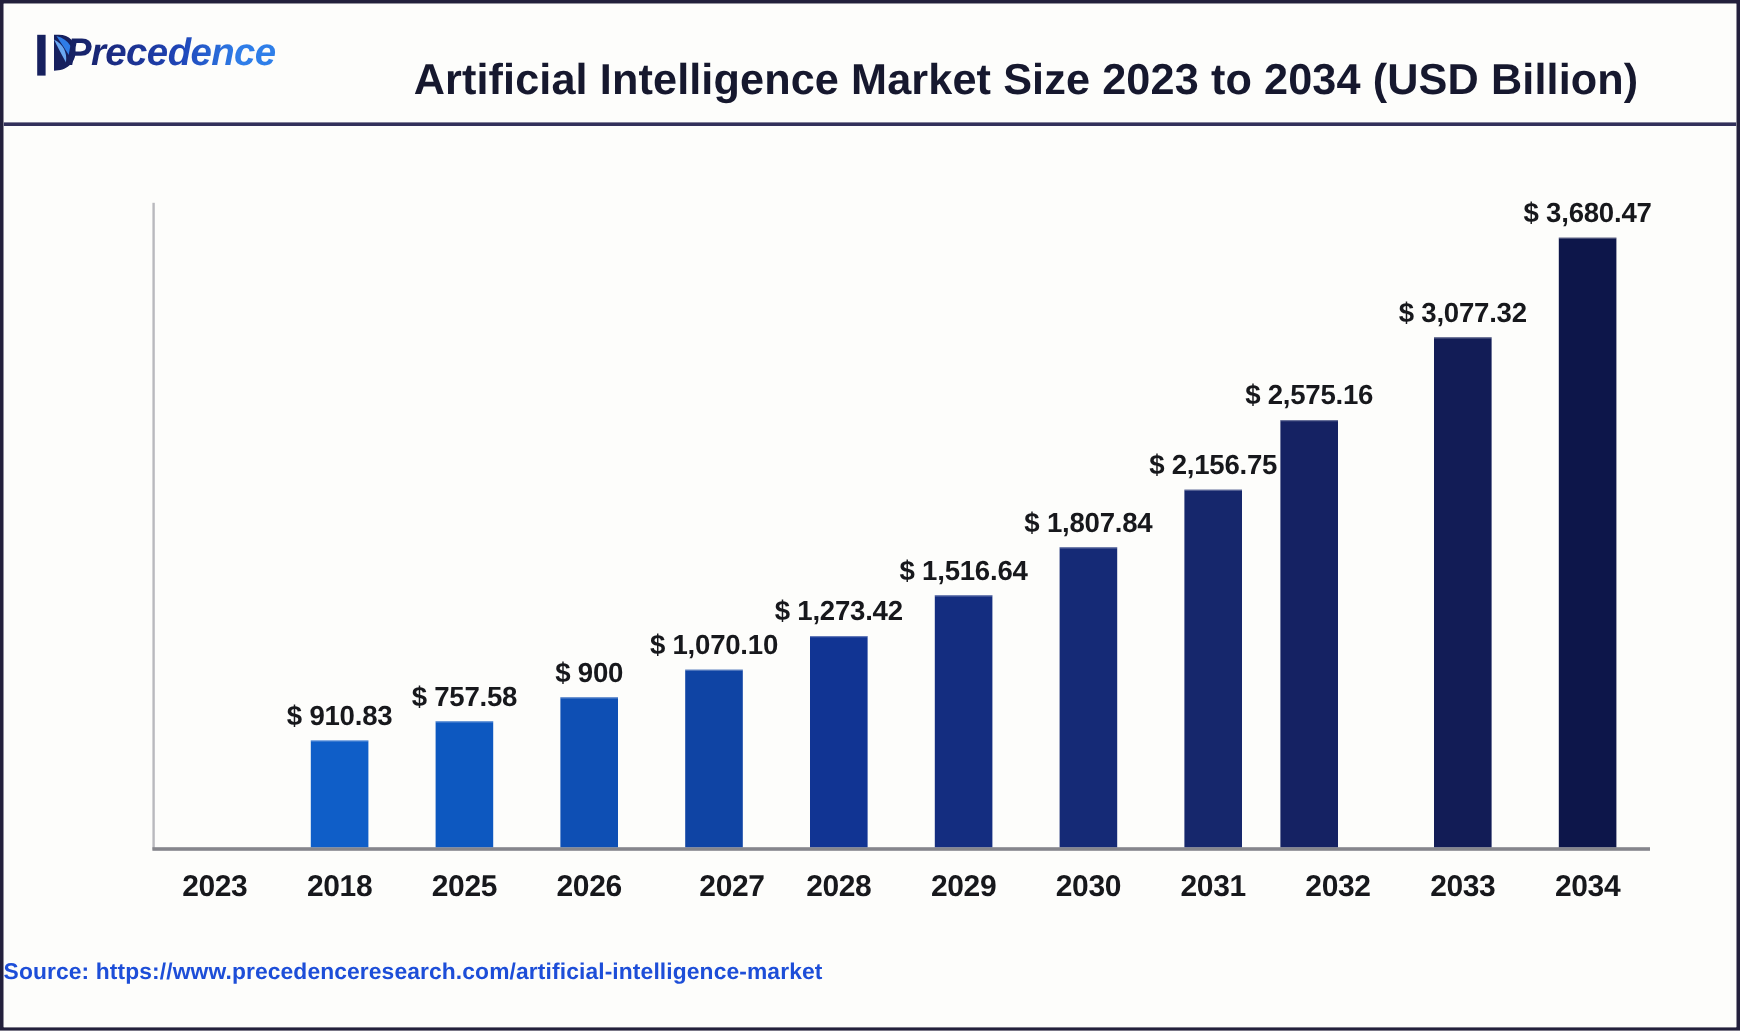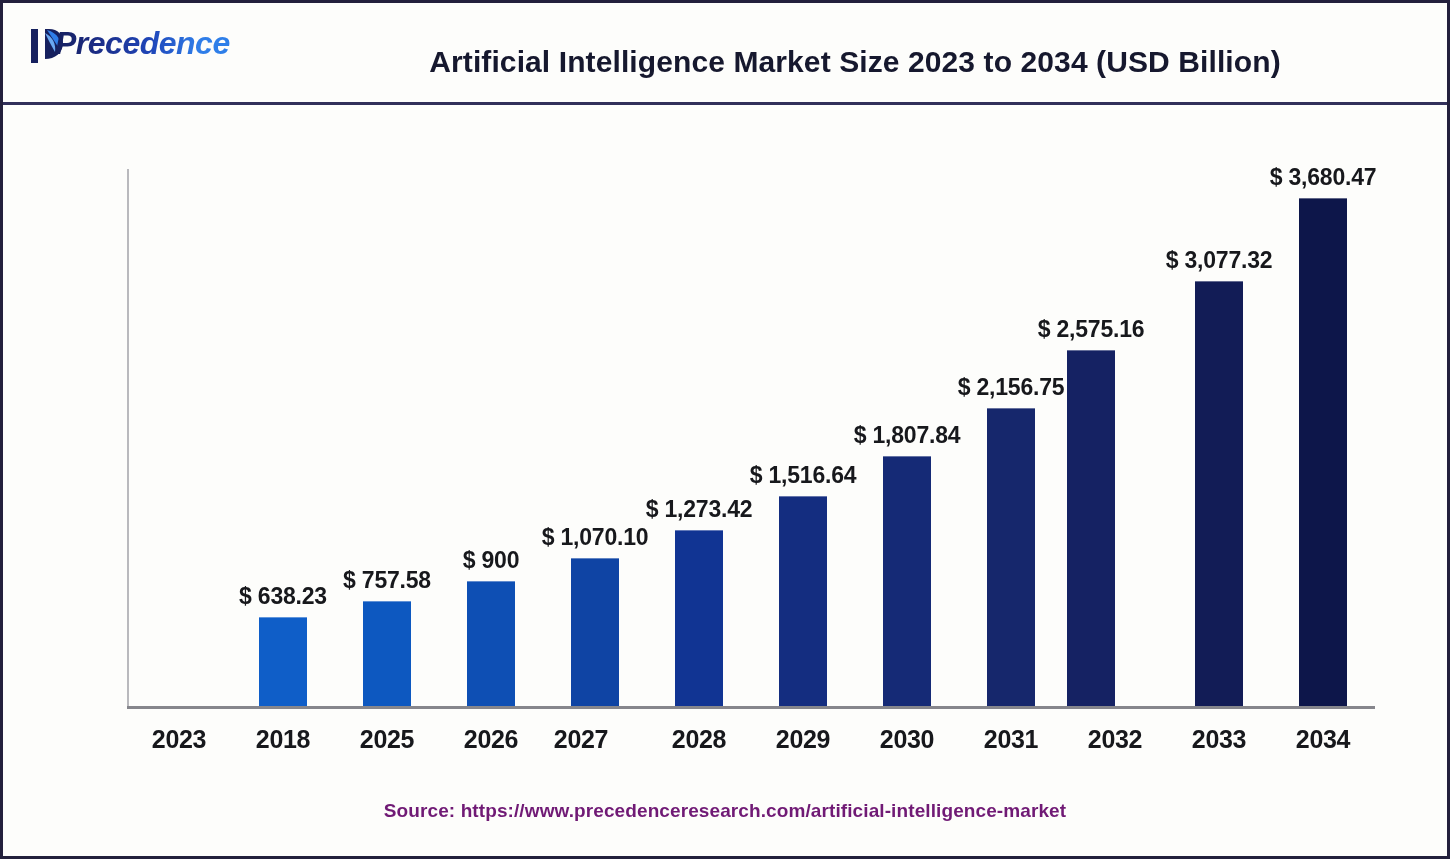--- a/index.html
+++ b/index.html
@@ -71,21 +71,21 @@
     color: #3c3c46;
     white-space: nowrap;
   }
 
   .chart-title {
     position: absolute;
     left: 300px;
     right: 40px;
     top: 42px;
     text-align: center;
-    font-size: 30px;
+    font-size: 36px;
     font-weight: 700;
     color: #16182e;
     letter-spacing: 0.1px;
     white-space: nowrap;
   }
 
   
   .plot {
     position: relative;
     height: 754px;
@@ -158,24 +158,23 @@
     font-weight: 700;
     color: #17181c;
     letter-spacing: -0.3px;
   }
 
   .source {
     position: absolute;
     left: 0;
     right: 0;
     top: 695px;
-    text-align: center;
     font-size: 19px;
     font-weight: 700;
-    color: #701a75;
+    color: #1d4ed8;
     letter-spacing: 0.1px;
   }
 </style>
 </head>
 <body>
 
 <div class="page">
 
   <div class="header">
 
@@ -194,21 +193,21 @@
     <div class="chart-title">Artificial Intelligence Market Size 2023 to 2034 (USD Billion)</div>
   </div>
 
   <div class="plot">
     <div class="y-axis"></div>
     <div class="x-axis"></div>
 
     <div class="bars" id="bars">
         <div class="bar-group" style="left: 104px;">
           <div class="bar" style="height: 88px; background: rgb(15, 94, 200);"></div>
-          <div class="bar-value" style="bottom: 96px;">$ 638.23</div>
+          <div class="bar-value" style="bottom: 96px;">$ 910.83</div>
         </div>
         <div class="bar-group" style="left: 208px;">
           <div class="bar" style="height: 104px; background: rgb(13, 88, 192);"></div>
           <div class="bar-value" style="bottom: 112px;">$ 757.58</div>
         </div>
         <div class="bar-group" style="left: 312px;">
           <div class="bar" style="height: 124px; background: rgb(14, 79, 180);"></div>
           <div class="bar-value" style="bottom: 132px;">$ 900</div>
         </div>
         <div class="bar-group" style="left: 416px;">
@@ -242,21 +241,21 @@
         <div class="bar-group" style="left: 1144px;">
           <div class="bar" style="height: 507px; background: rgb(13, 22, 74);"></div>
           <div class="bar-value" style="bottom: 515px;">$ 3,680.47</div>
         </div>
       </div>
     <div class="x-labels" id="xlabels">
         <div class="x-label" style="left: 0px;">2023</div>
         <div class="x-label" style="left: 104px;">2018</div>
         <div class="x-label" style="left: 208px;">2025</div>
         <div class="x-label" style="left: 312px;">2026</div>
-        <div class="x-label" style="left: 402px;">2027</div>
+        <div class="x-label" style="left: 431px;">2027</div>
         <div class="x-label" style="left: 520px;">2028</div>
         <div class="x-label" style="left: 624px;">2029</div>
         <div class="x-label" style="left: 728px;">2030</div>
         <div class="x-label" style="left: 832px;">2031</div>
         <div class="x-label" style="left: 936px;">2032</div>
         <div class="x-label" style="left: 1040px;">2033</div>
         <div class="x-label" style="left: 1144px;">2034</div>
       </div>
 
     <div class="source">Source: https://www.precedenceresearch.com/artificial-intelligence-market</div>

